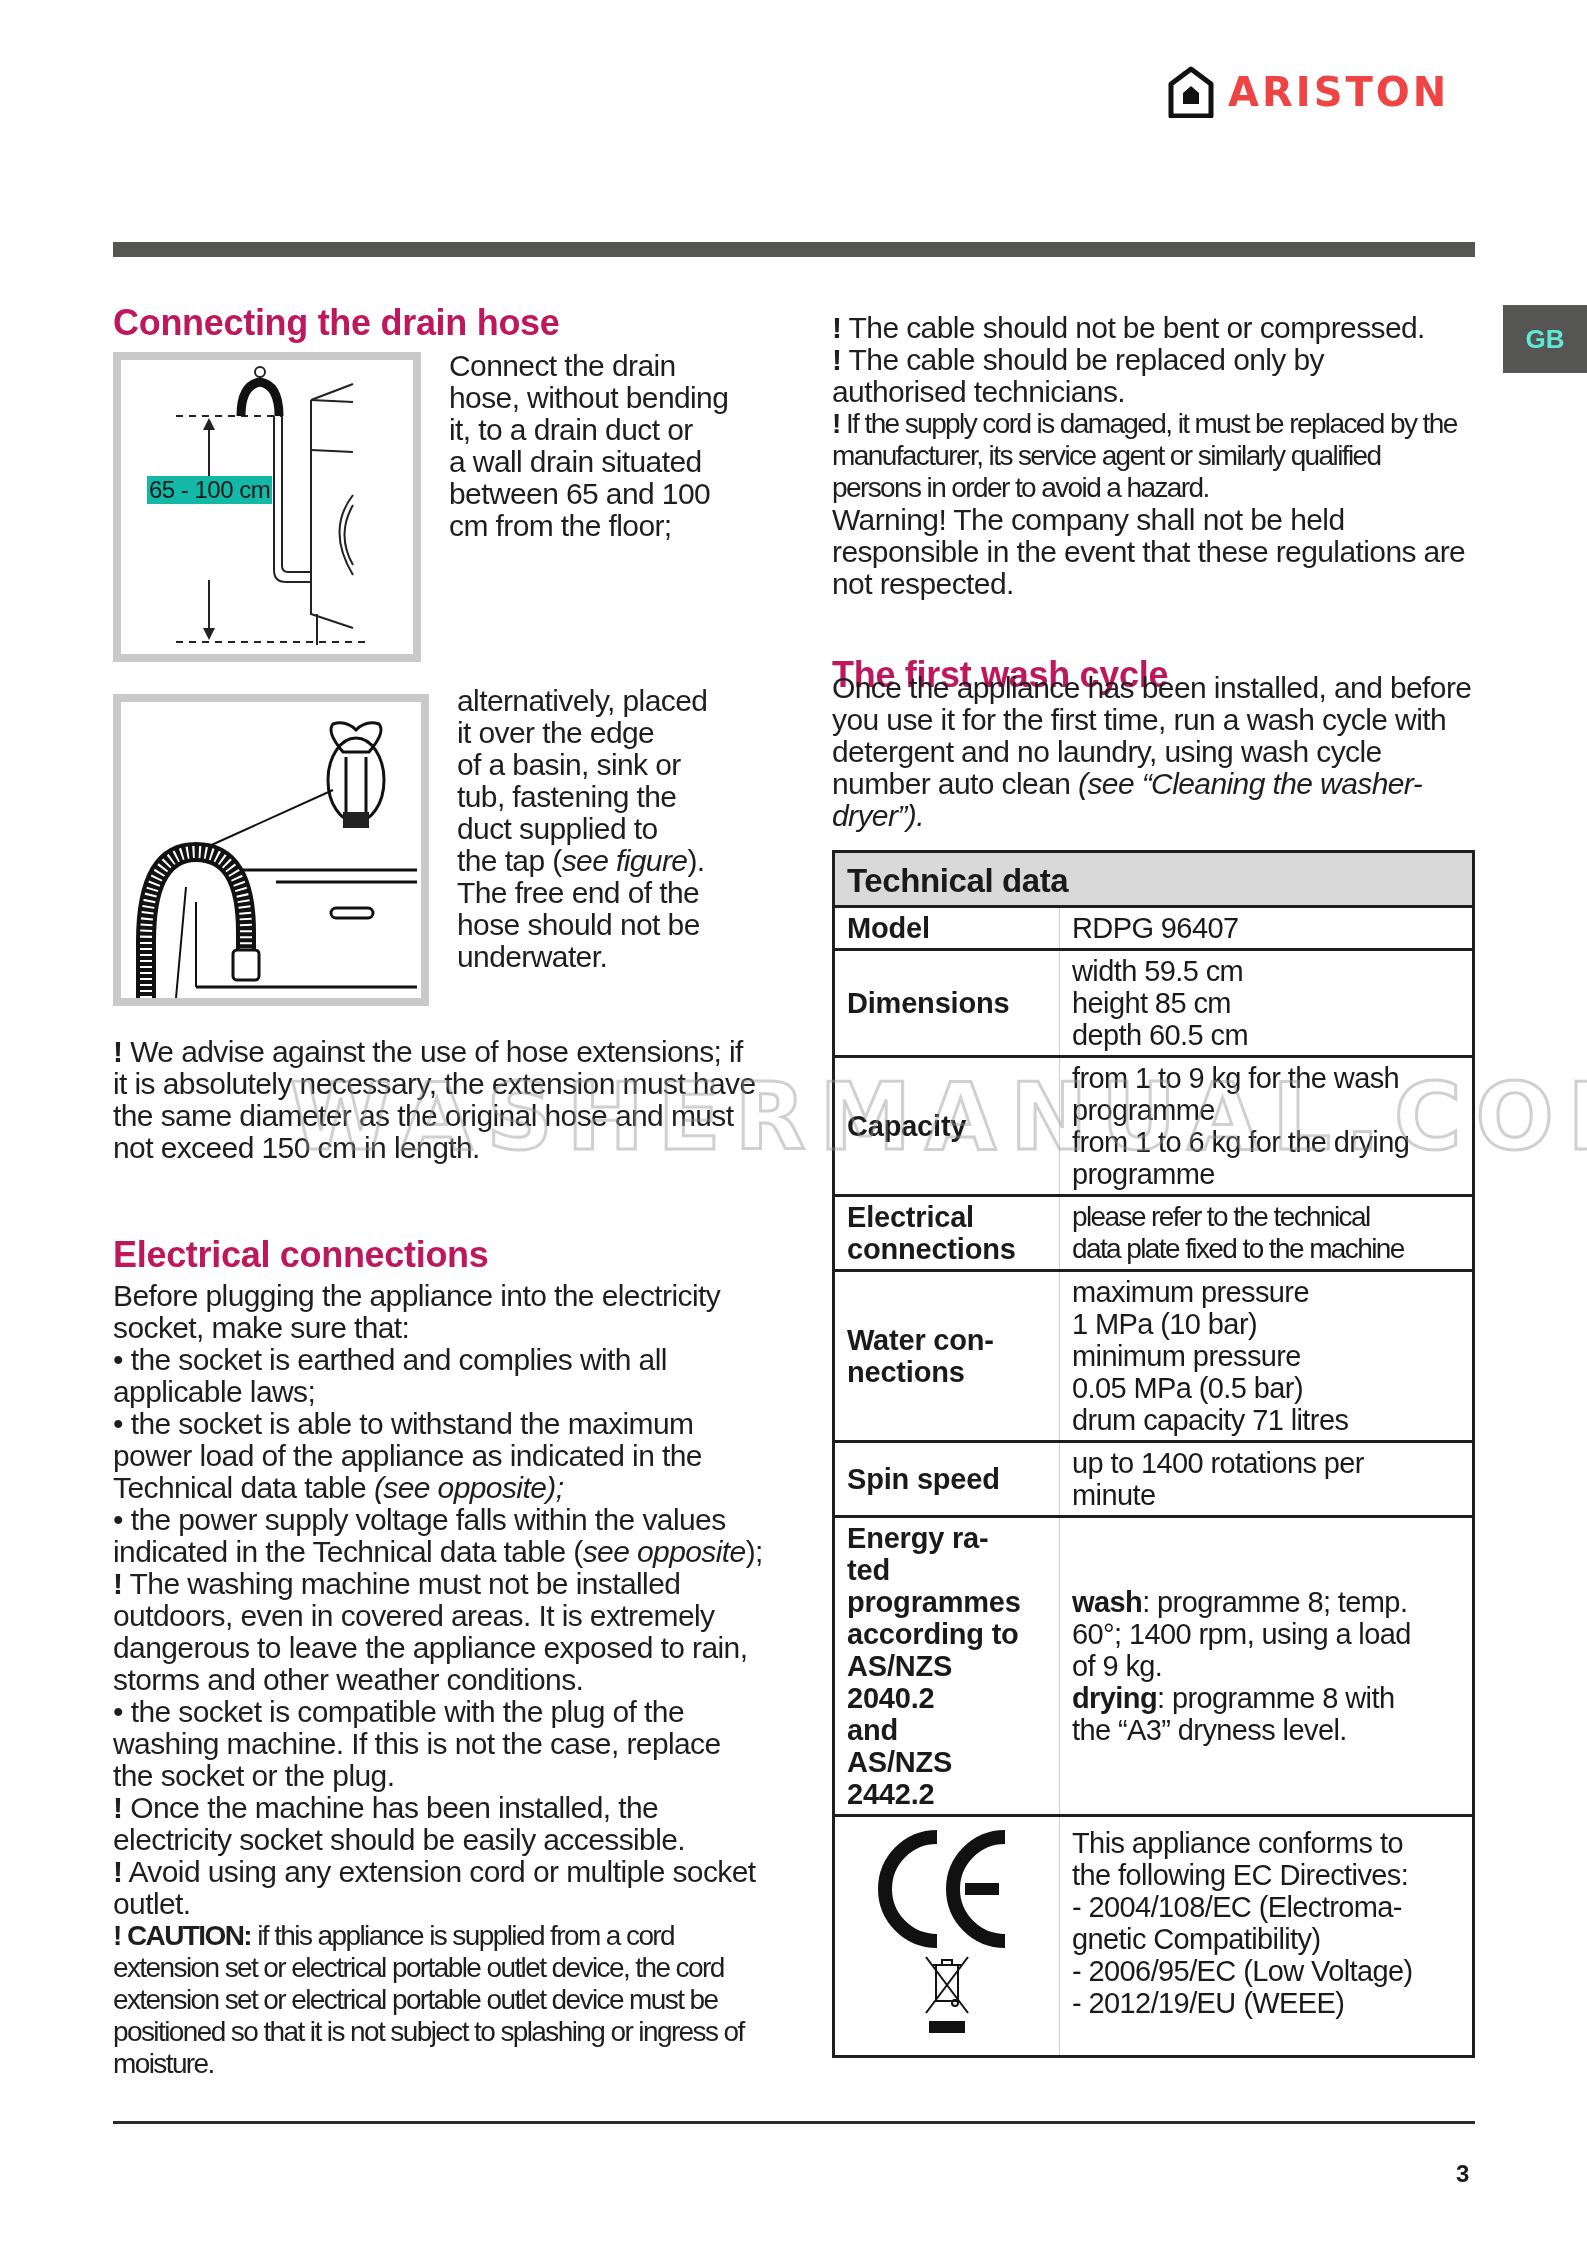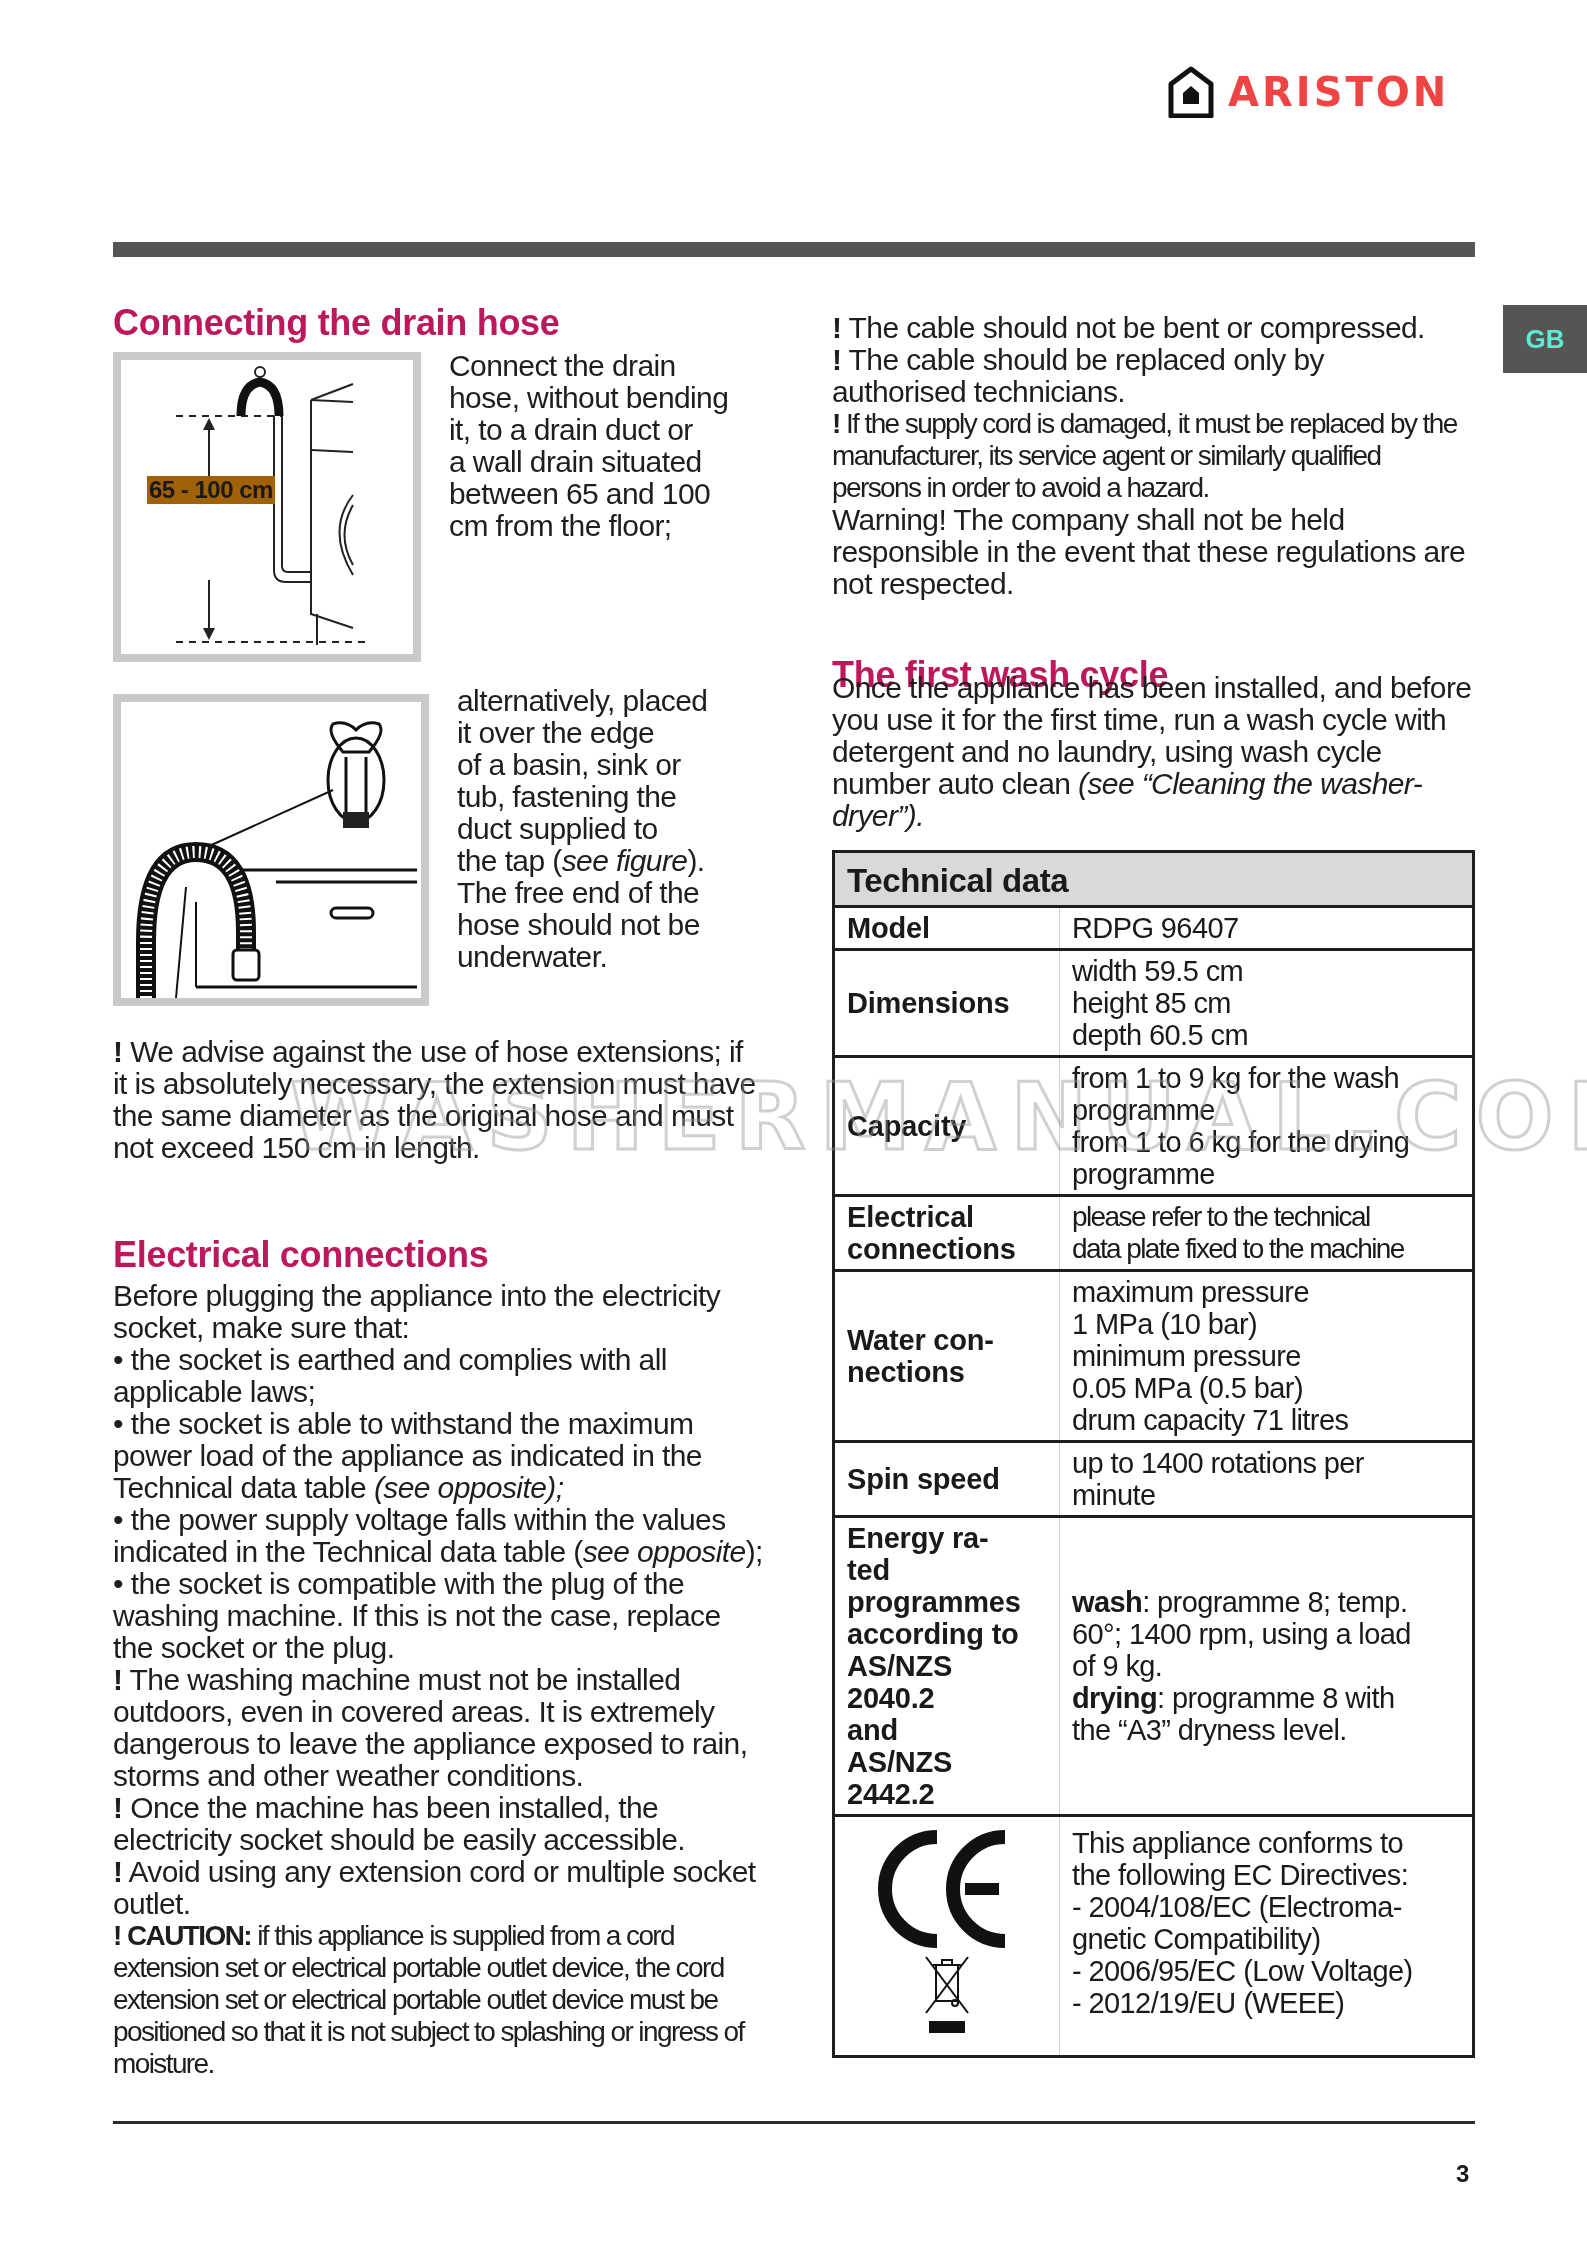--- a/index.html
+++ b/index.html
@@ -31,22 +31,22 @@
   .txt { font-size: 30px; line-height: 32px; letter-spacing: -0.6px; color: #1e1e1e; }
   .txt-cond { font-size: 28px; line-height: 32px; letter-spacing: -1.6px; color: #1e1e1e; }
   .bang { font-weight: bold; }
   i { font-style: italic; }
 
   
   .figure { border: 8px solid #c9c9c9; background: #fff; box-sizing: border-box; }
   .fig1 { left: 113px; top: 352px; width: 308px; height: 310px; }
   .fig2 { left: 113px; top: 694px; width: 316px; height: 312px; }
   .fig-label {
-    position: absolute; left: 40px; top: 150px; font-weight: bold; font-size: 24px;
-    letter-spacing: -0.5px; background: #a16207; padding: 0 2px;
+    position: absolute; left: 40px; top: 150px; font-weight: normal; font-size: 24px;
+    letter-spacing: -0.5px; background: #14b8a6; padding: 0 2px;
   }
 
   
   .watermark {
     left: 290px; top: 1064px; font-family: "DejaVu Sans", sans-serif; font-weight: bold;
     font-size: 92px; letter-spacing: 14px; color: rgba(255,255,255,0);
     -webkit-text-stroke: 3px rgba(150,150,150,0.45); white-space: nowrap; pointer-events: none;
   }
 
   
@@ -165,22 +165,22 @@
   <span>We advise against the use of hose extensions; if it is absolutely necessary, the extension must have the same diameter as the original hose and must not exceed 150 cm in length.</span>
 </div>
 
 <h2 class="abs" style="left:113px; top:1234px;">Electrical connections</h2>
 
 <div class="abs txt" style="left:113px; top:1280px; width:650px;">
   <div>Before plugging the appliance into the electricity socket, make sure that:</div>
   <div>• <span>the socket is earthed and complies with all applicable laws;</span></div>
   <div>• <span>the socket is able to withstand the maximum power load of the appliance as indicated in the Technical data table </span><i>(see opposite);</i></div>
   <div>• <span>the power supply voltage falls within the values indicated in the Technical data table (</span><i>see opposite</i><span>);</span></div>
+  <div><span class="bang">!</span> <span>The washing machine must not be installed outdoors, even in covered areas. It is extremely dangerous to leave the appliance exposed to rain, storms and other weather conditions.</span></div>
   <div>• <span>the socket is compatible with the plug of the washing machine. If this is not the case, replace the socket or the plug.</span></div>
-  <div><span class="bang">!</span> <span>The washing machine must not be installed outdoors, even in covered areas. It is extremely dangerous to leave the appliance exposed to rain, storms and other weather conditions.</span></div>
   <div><span class="bang">!</span> <span>Once the machine has been installed, the electricity socket should be easily accessible.</span></div>
   <div><span class="bang">!</span> <span>Avoid using any extension cord or multiple socket outlet.</span></div>
   <div class="txt-cond"><span class="bang">!</span> <b>CAUTION:</b> <span>if this appliance is supplied from a cord extension set or electrical portable outlet device, the cord extension set or electrical portable outlet device must be positioned so that it is not subject to splashing or ingress of moisture.</span></div>
 </div>
 
 <div class="abs txt" style="left:832px; top:312px; width:650px;">
   <div><span class="bang">!</span> <span>The cable should not be bent or compressed.</span></div>
   <div style="width:560px;"><span class="bang">!</span> <span>The cable should be replaced only by authorised technicians.</span></div>
   <div class="txt-cond" style="width:640px;"><span class="bang">!</span> <span>If the supply cord is damaged, it must be replaced by the manufacturer, its service agent or similarly qualified persons in order to avoid a hazard.</span></div>
   <div style="width:640px;">Warning! The company shall not be held responsible in the event that these regulations are not respected.</div>

